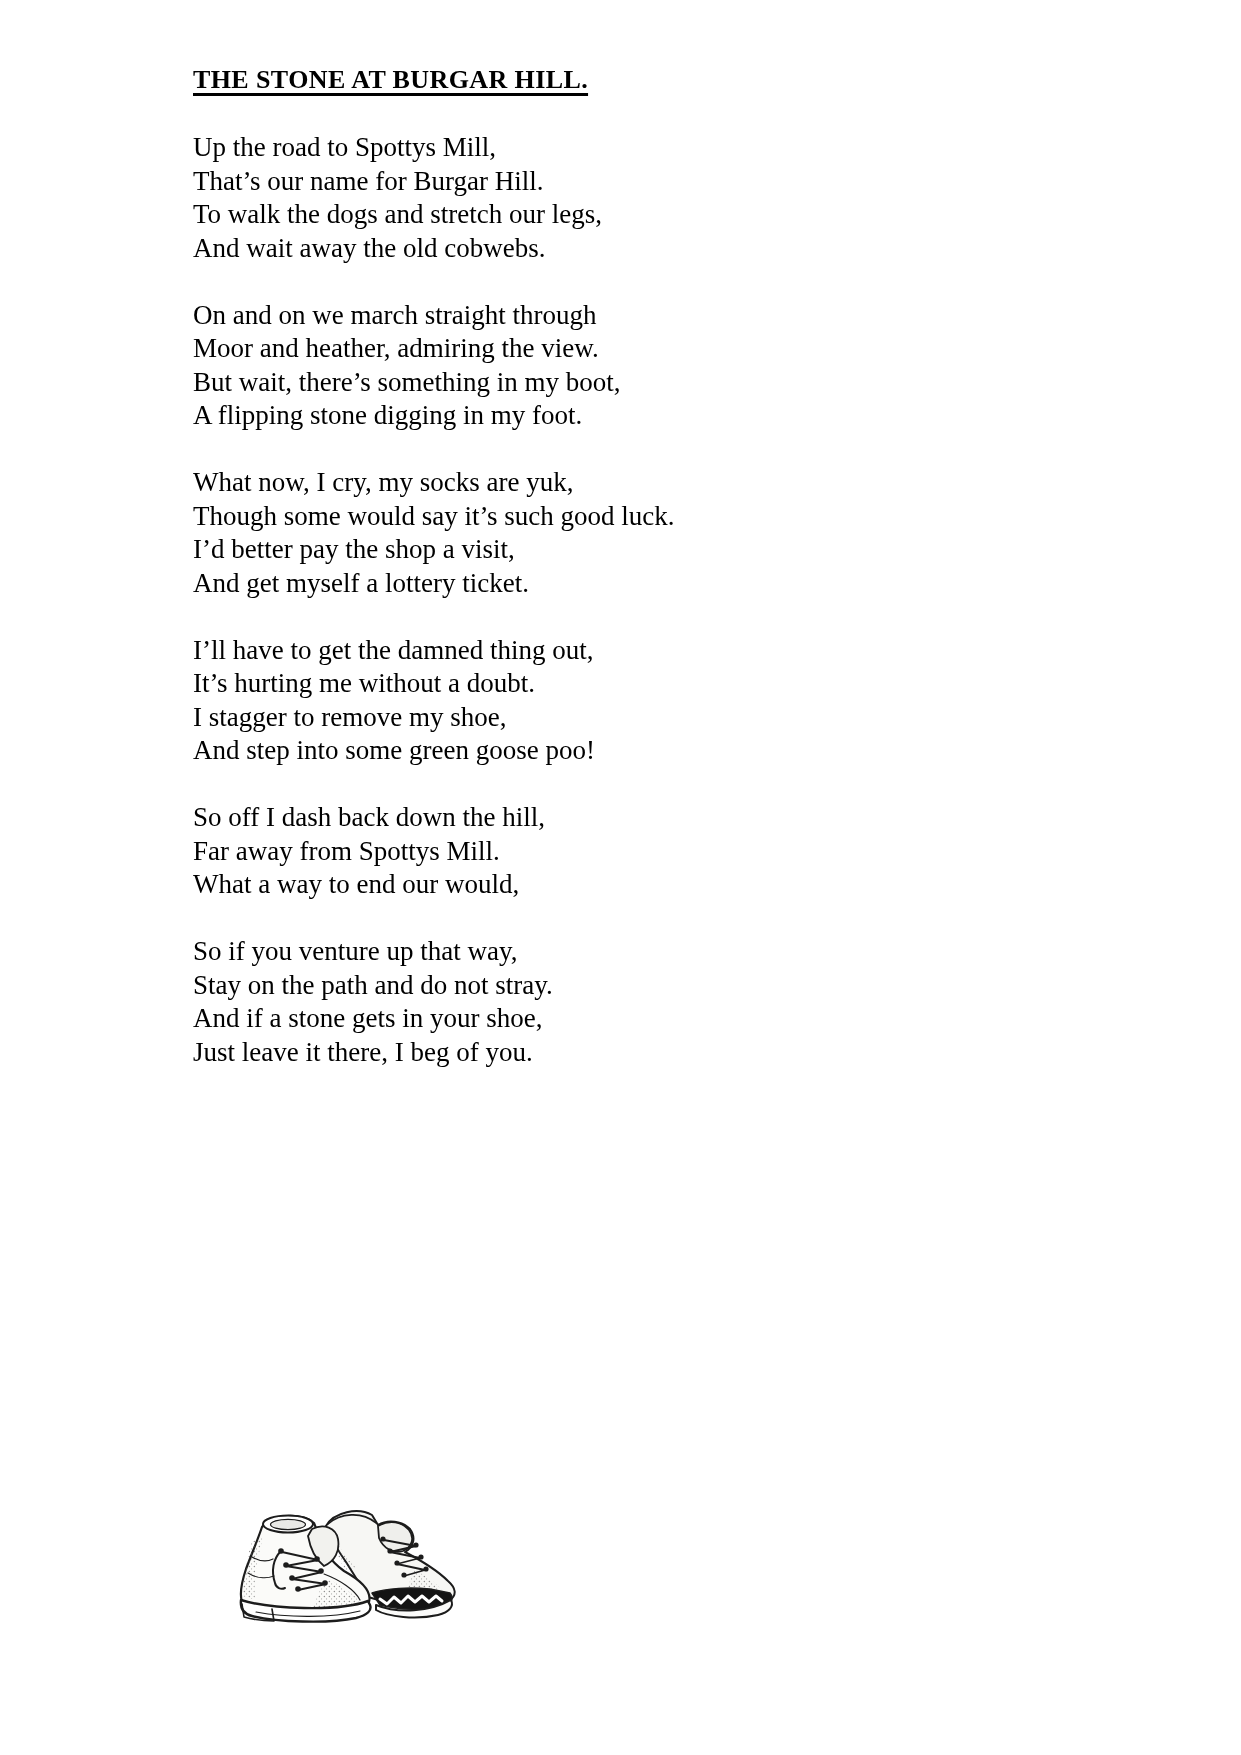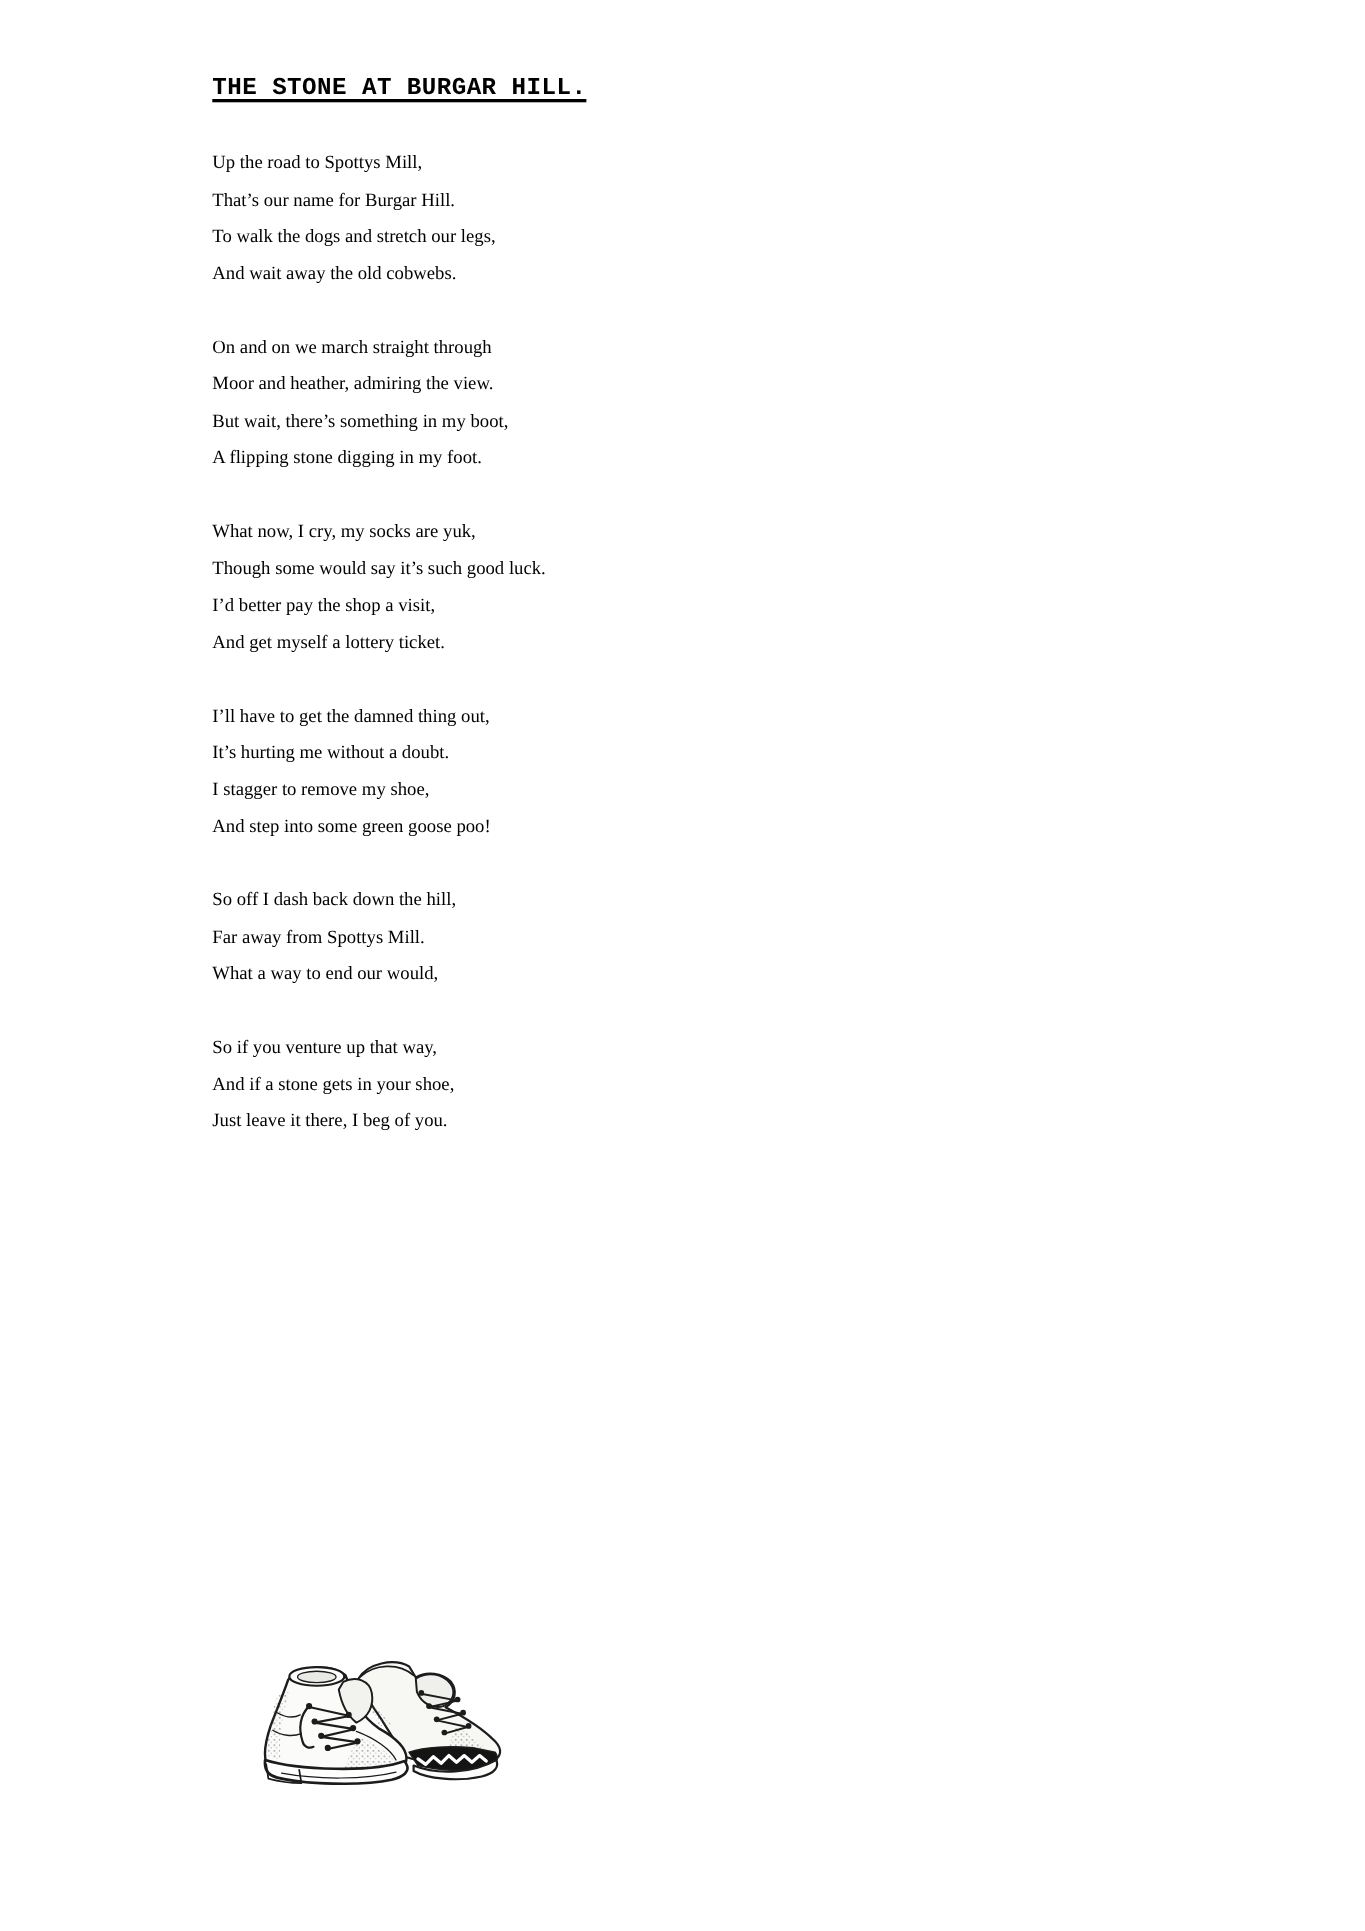--- a/index.html
+++ b/index.html
@@ -12,32 +12,32 @@
     font-family: "Liberation Serif", serif;
     overflow: hidden;
   }
   .content {
     position: absolute;
     left: 193px;
     top: 60px;
     width: 760px;
   }
   .title {
-    font-family: Liberation Mono, monospace;
-    font-size: 22px;
+    font-family: Liberation Serif, serif;
+    font-size: 26px;
     line-height: 40px;
     font-weight: bold;
     letter-spacing: 0.4px;
     text-decoration: underline;
     text-decoration-thickness: 3px;
     text-underline-offset: 5px;
     margin: 0 0 31px 0;
   }
   .poem {
-    font-size: 17px;
+    font-size: 27px;
     line-height: 33.5px;
   }
   .stanza { margin: 0 0 33.5px 0; }
   .stanza:last-child { margin-bottom: 0; }
   .line { display: block; white-space: pre; }
   .illustration {
     position: absolute;
     left: 228px;
     top: 1500px;
     width: 236px;
@@ -76,20 +76,21 @@
         <span class="line">I stagger to remove my shoe,</span>
         <span class="line">And step into some green goose poo!</span>
       </p>
       <p class="stanza">
         <span class="line">So off I dash back down the hill,</span>
         <span class="line">Far away from Spottys Mill.</span>
         <span class="line">What a way to end our would,</span>
       </p>
       <p class="stanza">
         <span class="line">So if you venture up that way,</span>
+        <span class="line">Stay on the path and do not stray.</span>
         <span class="line">And if a stone gets in your shoe,</span>
         <span class="line">Just leave it there, I beg of you.</span>
       </p>
     </div>
   </div>
 
   <div class="illustration">
     <svg width="236" height="132" viewBox="0 0 236 132" fill="none" stroke-linecap="round" stroke-linejoin="round">
       <defs>
         <pattern id="stip" width="5" height="5" patternUnits="userSpaceOnUse">

